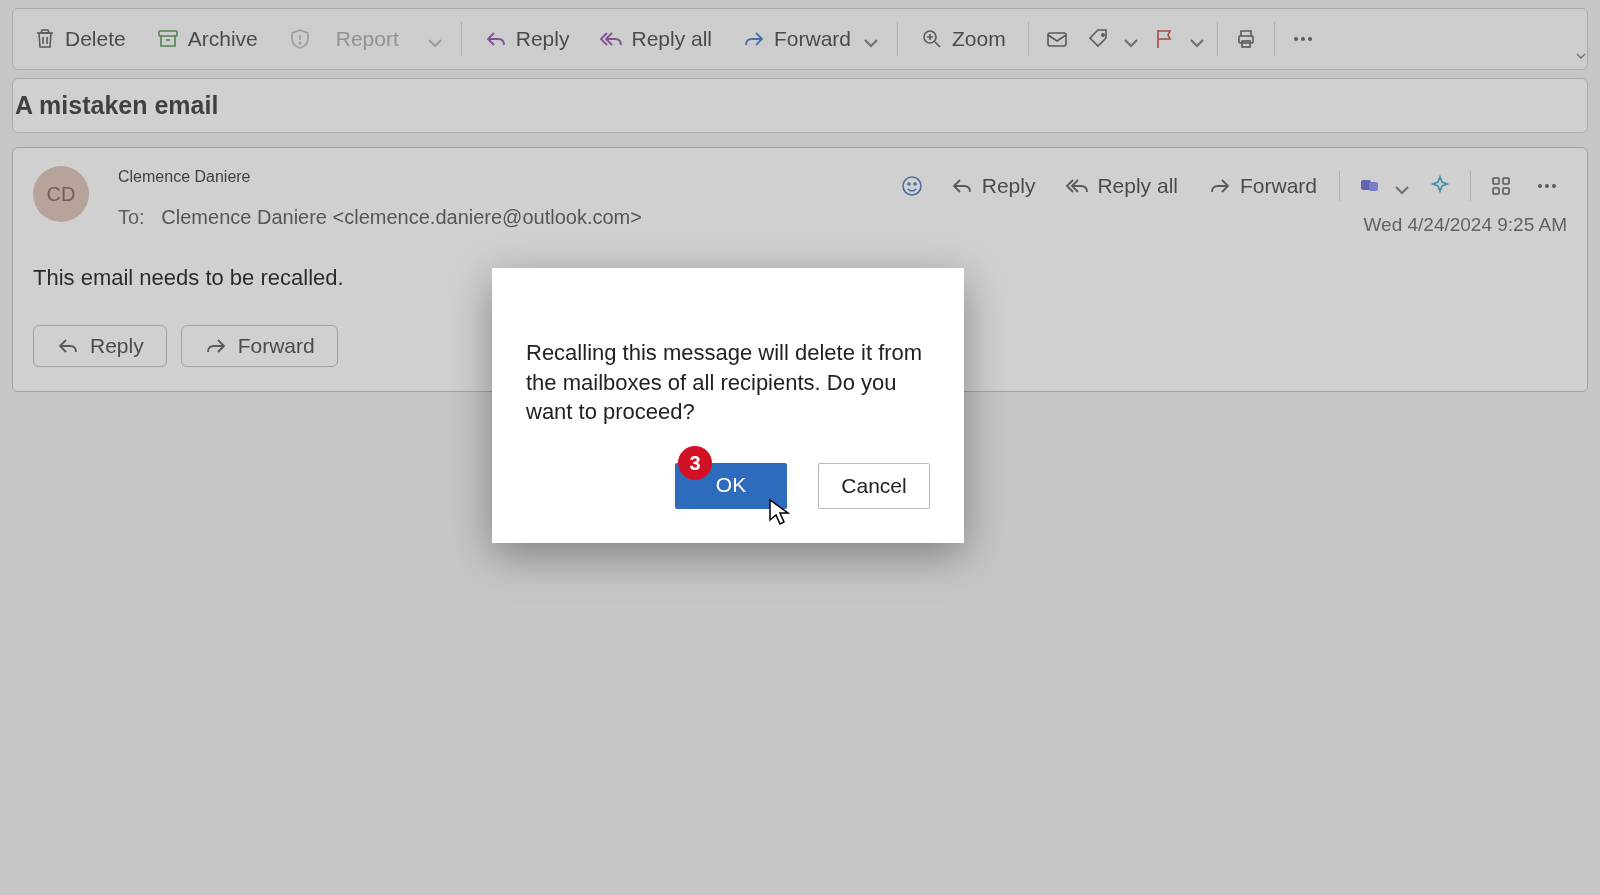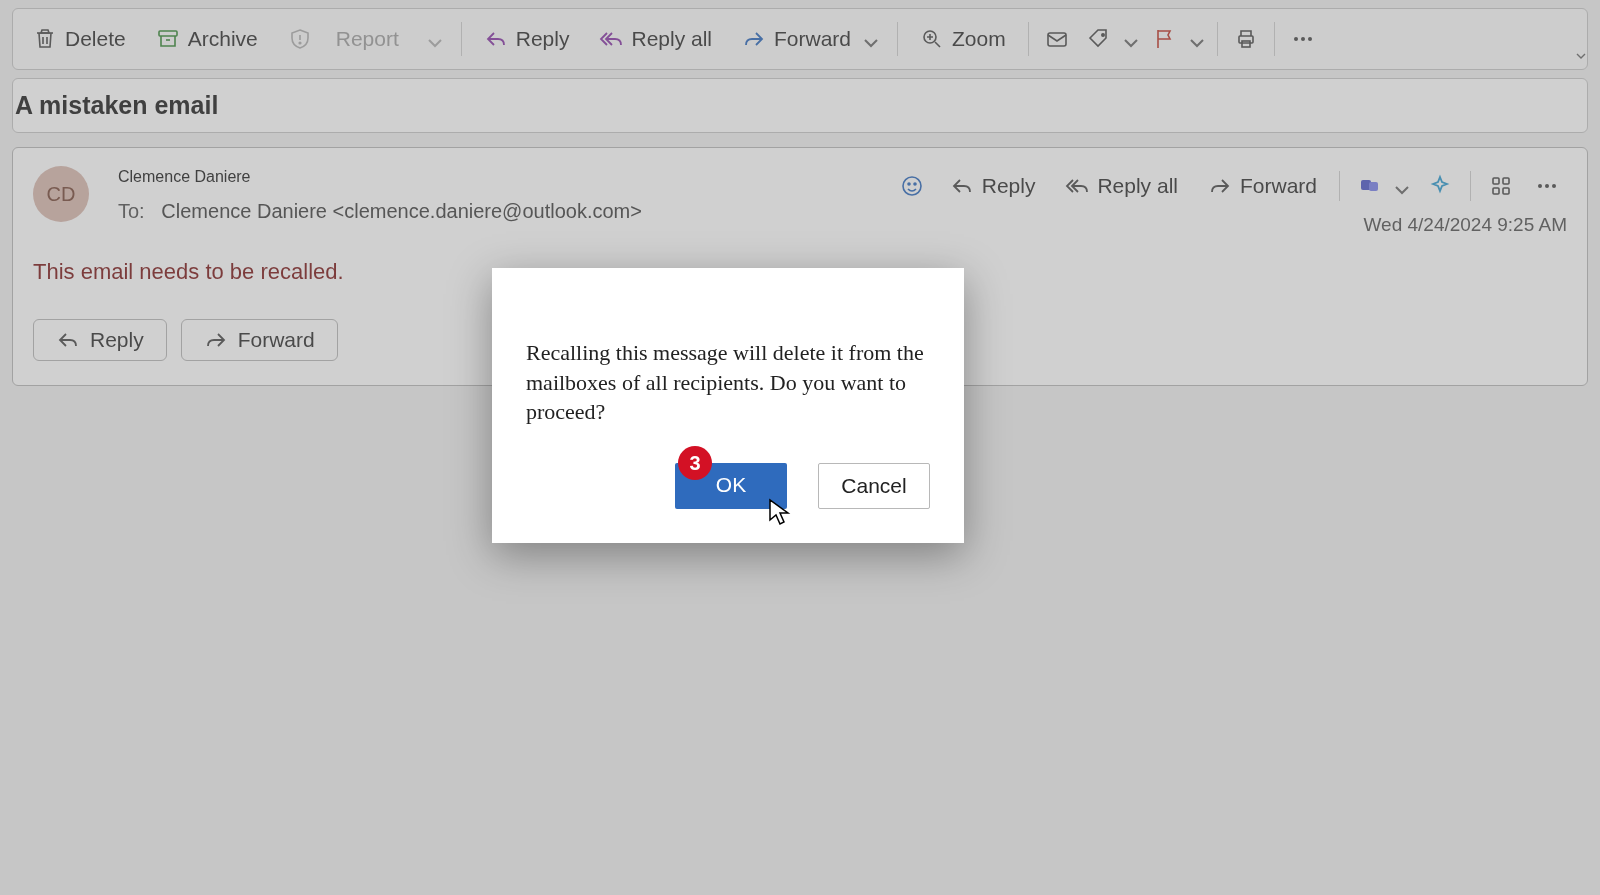--- a/index.html
+++ b/index.html
@@ -85,21 +85,21 @@
     background: #d9bab0;
     color: #7a4c3c;
     font-size: 20px;
     font-weight: 500;
     display: flex;
     align-items: center;
     justify-content: center;
   }
   .from-block { flex: 1; }
   .from-name { font-size: 16px; color: #222; margin-top: 2px; }
-  .to-line { font-size: 20px; color: #444; margin-top: 14px; }
+  .to-line { font-size: 20px; color: #444; margin-top: 20px; }
   .to-line .to-label { color: #555; }
   .msg-actions {
     display: flex;
     align-items: center;
     gap: 6px;
     margin-top: 4px;
   }
   .msg-action {
     display: flex;
     align-items: center;
@@ -114,21 +114,21 @@
   .msg-date {
     position: absolute;
     right: 0;
     top: 48px;
     font-size: 19px;
     color: #555;
   }
   .msg-body {
     margin-top: 36px;
     font-size: 22px;
-    color: #7f1d1d;
+    color: #000000;
   }
   .msg-foot {
     margin-top: 34px;
     display: flex;
     gap: 14px;
   }
   .foot-btn {
     display: flex;
     align-items: center;
     gap: 10px;
@@ -155,21 +155,20 @@
     top: 268px;
     width: 472px;
     background: #fff;
     box-shadow: 0 12px 40px rgba(0,0,0,0.35);
     padding: 70px 34px 34px 34px;
   }
   .dialog-text {
     font-size: 22px;
     color: #222;
     line-height: 1.35;
-    font-family: Liberation Serif, serif;
   }
   .dialog-buttons {
     margin-top: 36px;
     display: flex;
     gap: 31px;
     justify-content: flex-end;
   }
   .btn {
     font-size: 21px;
     padding: 10px 0;

